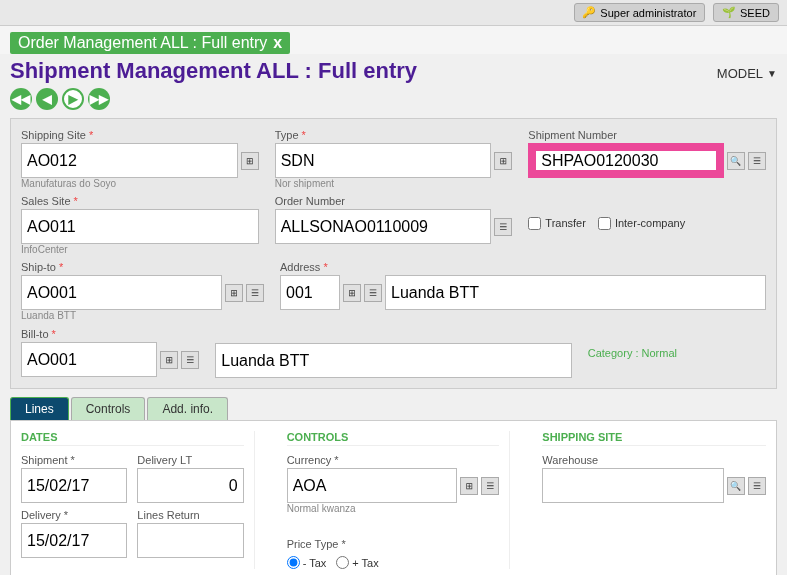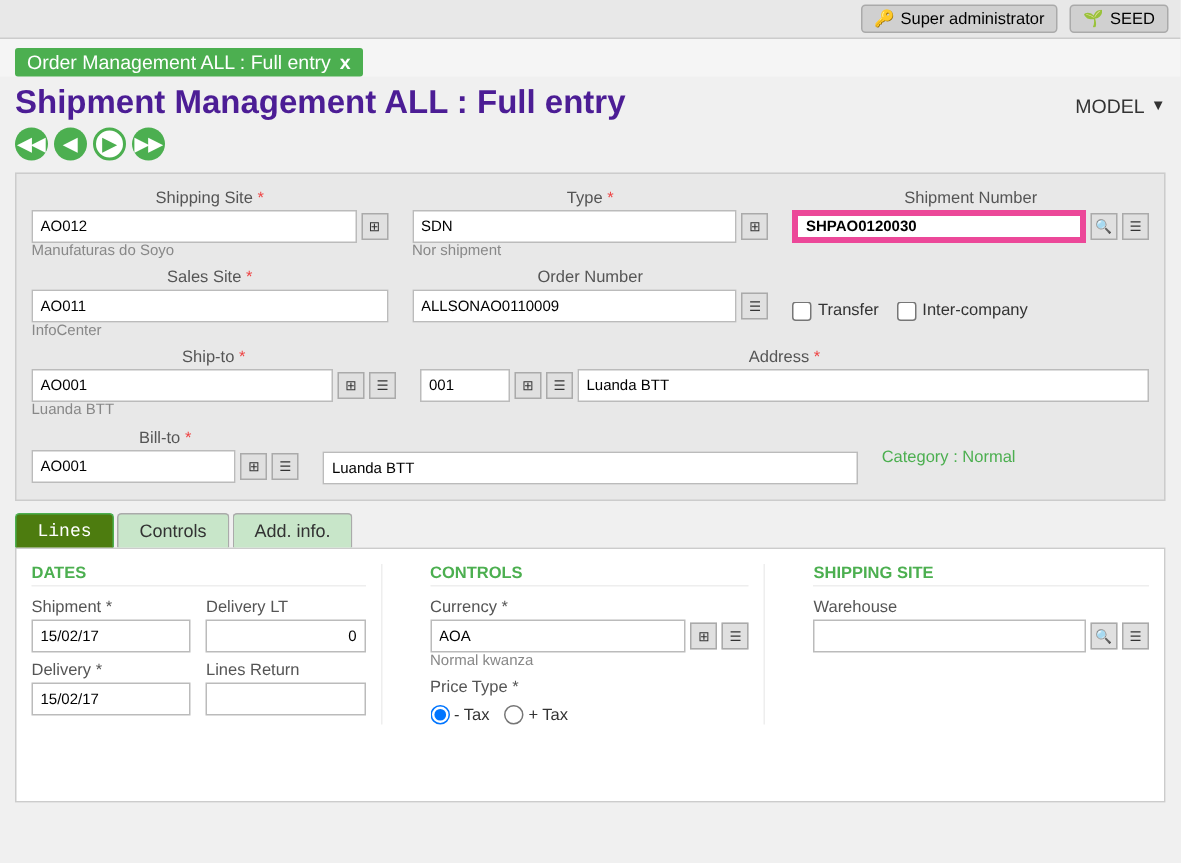--- a/index.html
+++ b/index.html
@@ -4,56 +4,56 @@
   <style>
     * { box-sizing: border-box; margin: 0; padding: 0; }
     body { font-family: Arial, sans-serif; font-size: 12px; background: #f0f0f0; color: #333; width: 787px; height: 575px; overflow: hidden; }
 
     
     .top-bar { background: #e8e8e8; border-bottom: 1px solid #ccc; display: flex; justify-content: flex-end; align-items: center; padding: 3px 8px; gap: 8px; }
     .top-bar-btn { background: #d0d0d0; border: 1px solid #aaa; border-radius: 3px; padding: 2px 8px; font-size: 11px; cursor: pointer; display: flex; align-items: center; gap: 4px; }
     .top-bar-btn .icon { color: #666; }
 
     
-    .breadcrumb { background: #4CAF50; color: white; display: inline-flex; align-items: center; padding: 2px 8px; font-size: 13px; margin: 6px 10px 0; border-radius: 2px; }
+    .breadcrumb { background: #4CAF50; color: white; display: inline-flex; align-items: center; padding: 2px 8px; font-size: 16px; margin: 6px 10px 0; border-radius: 2px; }
     .breadcrumb .close-x { margin-left: 6px; cursor: pointer; font-weight: bold; }
 
     
     .page-header { display: flex; justify-content: space-between; align-items: flex-start; padding: 4px 10px 4px; }
     .page-title { font-size: 22px; font-weight: bold; color: #4c1d95; }
     .model-btn { display: flex; align-items: center; gap: 4px; font-size: 13px; cursor: pointer; margin-top: 8px; }
     .model-btn .arrow { font-size: 10px; }
 
     
     .nav-controls { display: flex; gap: 4px; padding: 0 10px 8px; }
     .nav-btn { width: 22px; height: 22px; border-radius: 50%; display: flex; align-items: center; justify-content: center; cursor: pointer; font-size: 12px; font-weight: bold; border: none; }
     .nav-btn.green { background: #4CAF50; color: white; }
     .nav-btn.outline { background: white; color: #4CAF50; border: 2px solid #4CAF50; }
 
     
     .form-area { background: #e8e8e8; margin: 0 10px 8px; padding: 10px; border: 1px solid #ccc; }
     .form-grid { display: grid; grid-template-columns: 1fr 1fr 1fr; gap: 6px 16px; }
     .form-group { display: flex; flex-direction: column; }
-    .form-label { font-size: 11px; color: #555; margin-bottom: 2px; text-align: center; }
+    .form-label { font-size: 11px; color: #555; margin-bottom: 2px; }
     .form-label .required { color: #e44; }
-    .form-input { border: 1px solid #bbb; padding: 3px 5px; font-size: 10px; background: white; height: 22px; width: 100%; }
-    .form-input.highlighted { border: 4px solid #ec4899; outline: none; font-weight: bold; }
+    .form-input { border: 1px solid #bbb; padding: 3px 5px; font-size: 16px; background: white; height: 35px; width: 100%; }
+    .form-input.highlighted { border: 8px solid #ec4899; outline: none; }
     .form-input-row { display: flex; align-items: center; gap: 3px; }
     .form-input-row .form-input { flex: 1; }
     .icon-btn { width: 18px; height: 18px; border: 1px solid #aaa; background: #e0e0e0; display: flex; align-items: center; justify-content: center; cursor: pointer; font-size: 9px; flex-shrink: 0; }
     .sub-label { font-size: 10px; color: #888; text-align: left; padding-right: 2px; }
     .checkbox-row { display: flex; align-items: center; gap: 12px; padding-top: 6px; }
     .checkbox-item { display: flex; gap: 4px; font-size: 11px; }
     .category-text { font-size: 11px; color: #333; margin-top: 4px; }
     .category-text span { color: #4CAF50; }
 
     
     .tabs { display: flex; gap: 2px; padding: 0 10px; }
     .tab { padding: 4px 14px; border: 1px solid #ccc; border-bottom: none; background: #f0f0f0; cursor: pointer; font-size: 12px; border-radius: 3px 3px 0 0; }
-    .tab.active { background: #4d7c0f; color: white; border-color: #4CAF50; font-family: Liberation Mono, monospace; }
+    .tab.active { background: #0c4a6e; color: white; border-color: #4CAF50; }
     .tab.inactive { background: #c8e6c9; color: #333; border-color: #aaa; }
 
     
     .tab-content { background: white; margin: 0 10px; border: 1px solid #ccc; padding: 10px; min-height: 170px; }
     .tab-inner-grid { display: grid; grid-template-columns: 1fr 1fr 1fr; gap: 0 22px; }
     .section-title { font-size: 11px; font-weight: bold; color: #4CAF50; text-transform: uppercase; margin-bottom: 8px; border-bottom: 1px solid #eee; padding-bottom: 2px; }
 
     
     .dates-section { padding-right: 10px; border-right: 1px solid #eee; }
     .dates-grid { display: grid; grid-template-columns: 1fr 1fr; gap: 6px 10px; }
@@ -265,21 +265,21 @@
         <div class="small-label">
           <span>Currency</span> <span class="required">*</span>
         </div>
         <div class="form-input-row">
           <input class="form-input" type="text" value="AOA" style="">
           <div class="icon-btn">⊞</div>
           <div class="icon-btn">☰</div>
         </div>
         <div class="sub-label">Normal kwanza</div>
       </div>
-      <div class="form-group" style="margin-top:6px;">
+      <div class="form-group" style="margin-top:24px;">
         <div class="small-label">
           <span>Price Type</span> <span class="required">*</span>
         </div>
         <div class="radio-row">
           <div class="radio-item">
             <input type="radio" name="price_type" checked="" style="">
             <span>- Tax</span>
           </div>
           <div class="radio-item">
             <input type="radio" name="price_type" style="">

